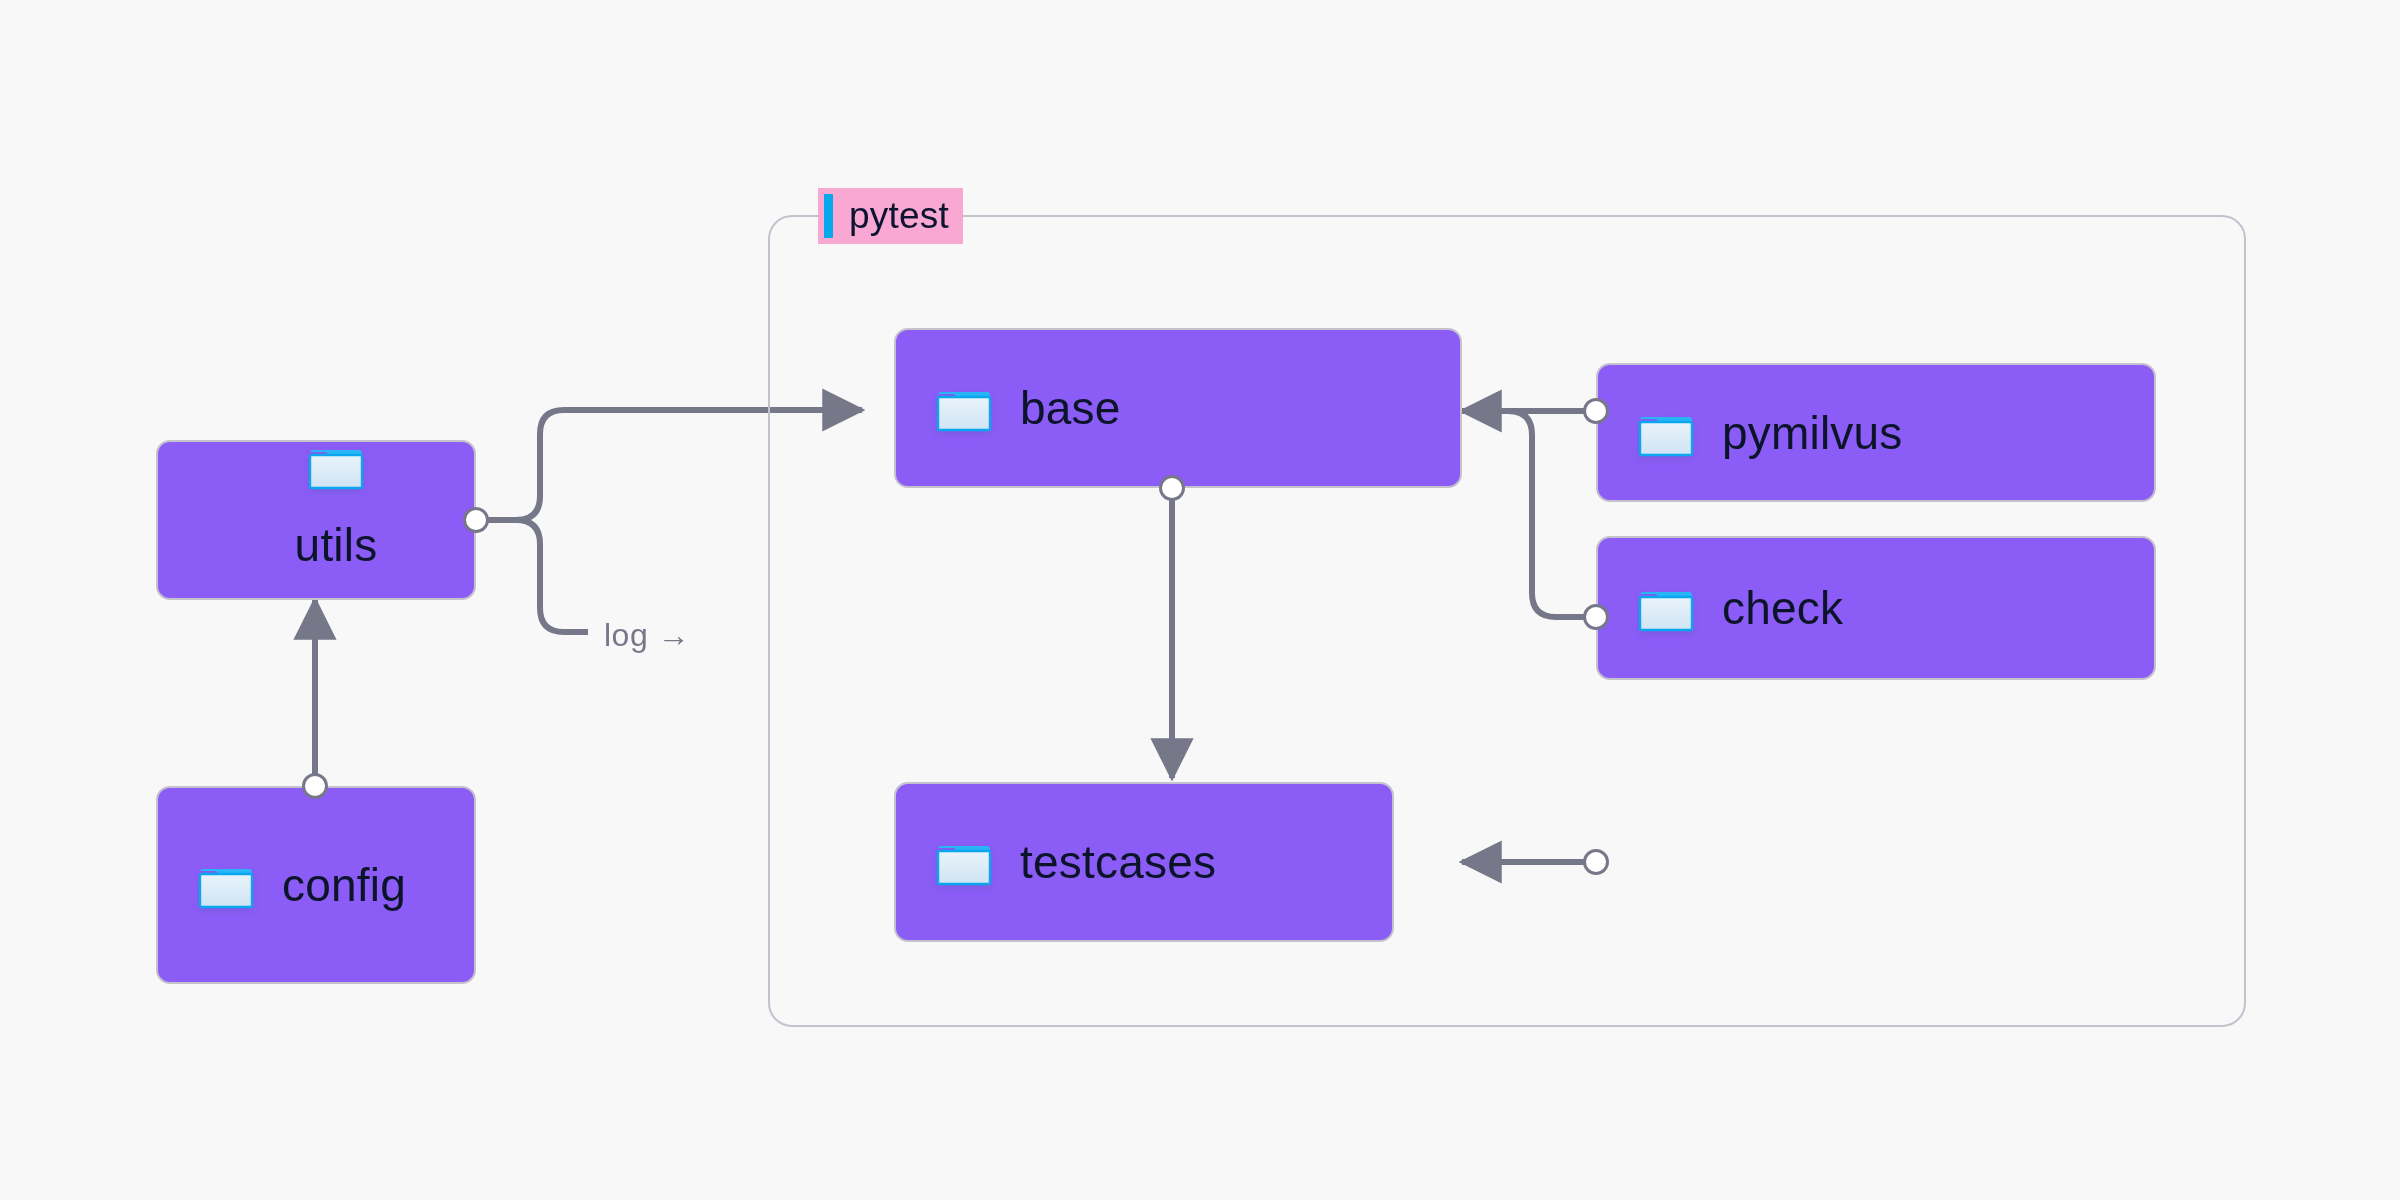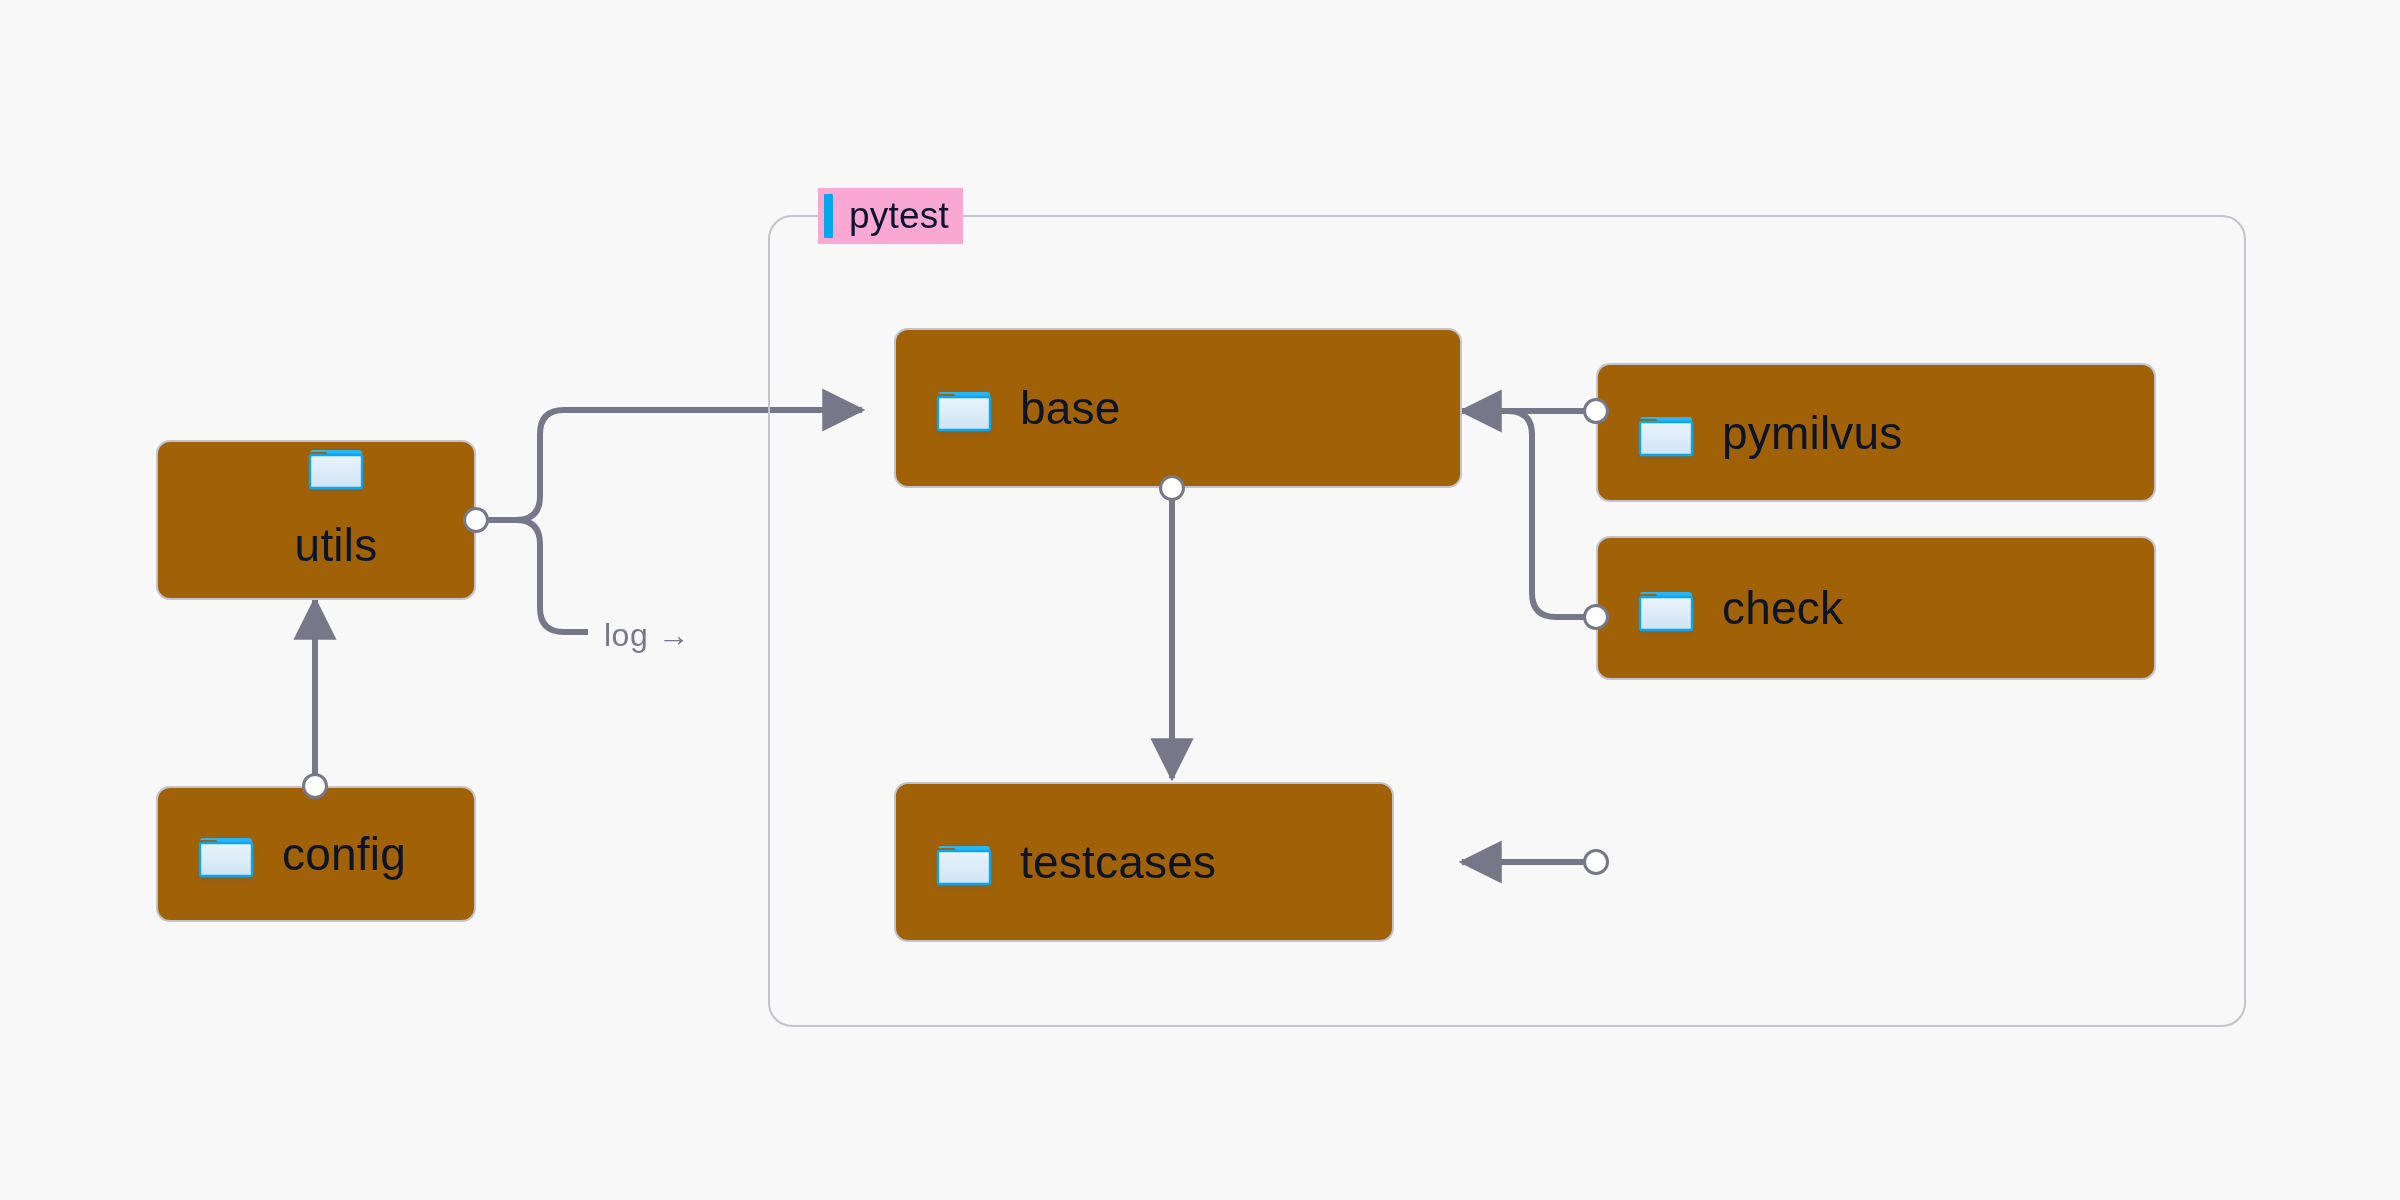--- a/index.html
+++ b/index.html
@@ -54,21 +54,21 @@
     font-size: 37px;
     color: #0c1430;
     letter-spacing: 0.2px;
     white-space: nowrap;
   }
 
   
   .node {
     position: absolute;
     box-sizing: border-box;
-    background: #a16207;
+    background: #8b5cf6;
     border: 2px solid #c3c2cd;
     border-radius: 14px;
     display: flex;
     align-items: center;
     padding-left: 40px;
     gap: 28px;
   }
   .node-label {
     font-size: 46px;
     color: #0b1429;
@@ -161,21 +161,21 @@
     <span class="folder">
       <svg viewBox="0 0 56 48" width="56" height="48">
         <path d="M2 10 h16 l5 5 h31 v-4 a3 3 0 0 0 -3 -3 h-46 a3 3 0 0 0 -3 3 z" fill="#29b6f6"></path>
         <rect x="2" y="13" width="52" height="33" rx="1.5" fill="url(#folderBody)" stroke="#0aa7f0" stroke-width="2.4"></rect>
       </svg>
     </span>
     <span class="node-label">utils</span>
   </div>
   <div class="port" style="left:476px; top:520px;"></div>
 
-  <div class="node" style="left:156px; top:786px; width:320px; height:136px;">
+  <div class="node" style="left:156px; top:786px; width:320px; height:198px;">
     <span class="folder">
       <svg viewBox="0 0 56 48" width="56" height="48">
         <path d="M2 10 h16 l5 5 h31 v-4 a3 3 0 0 0 -3 -3 h-46 a3 3 0 0 0 -3 3 z" fill="#29b6f6"></path>
         <rect x="2" y="13" width="52" height="33" rx="1.5" fill="url(#folderBody)" stroke="#0aa7f0" stroke-width="2.4"></rect>
       </svg>
     </span>
     <span class="node-label">config</span>
   </div>
   <div class="port" style="left:315px; top:786px;"></div>
 

